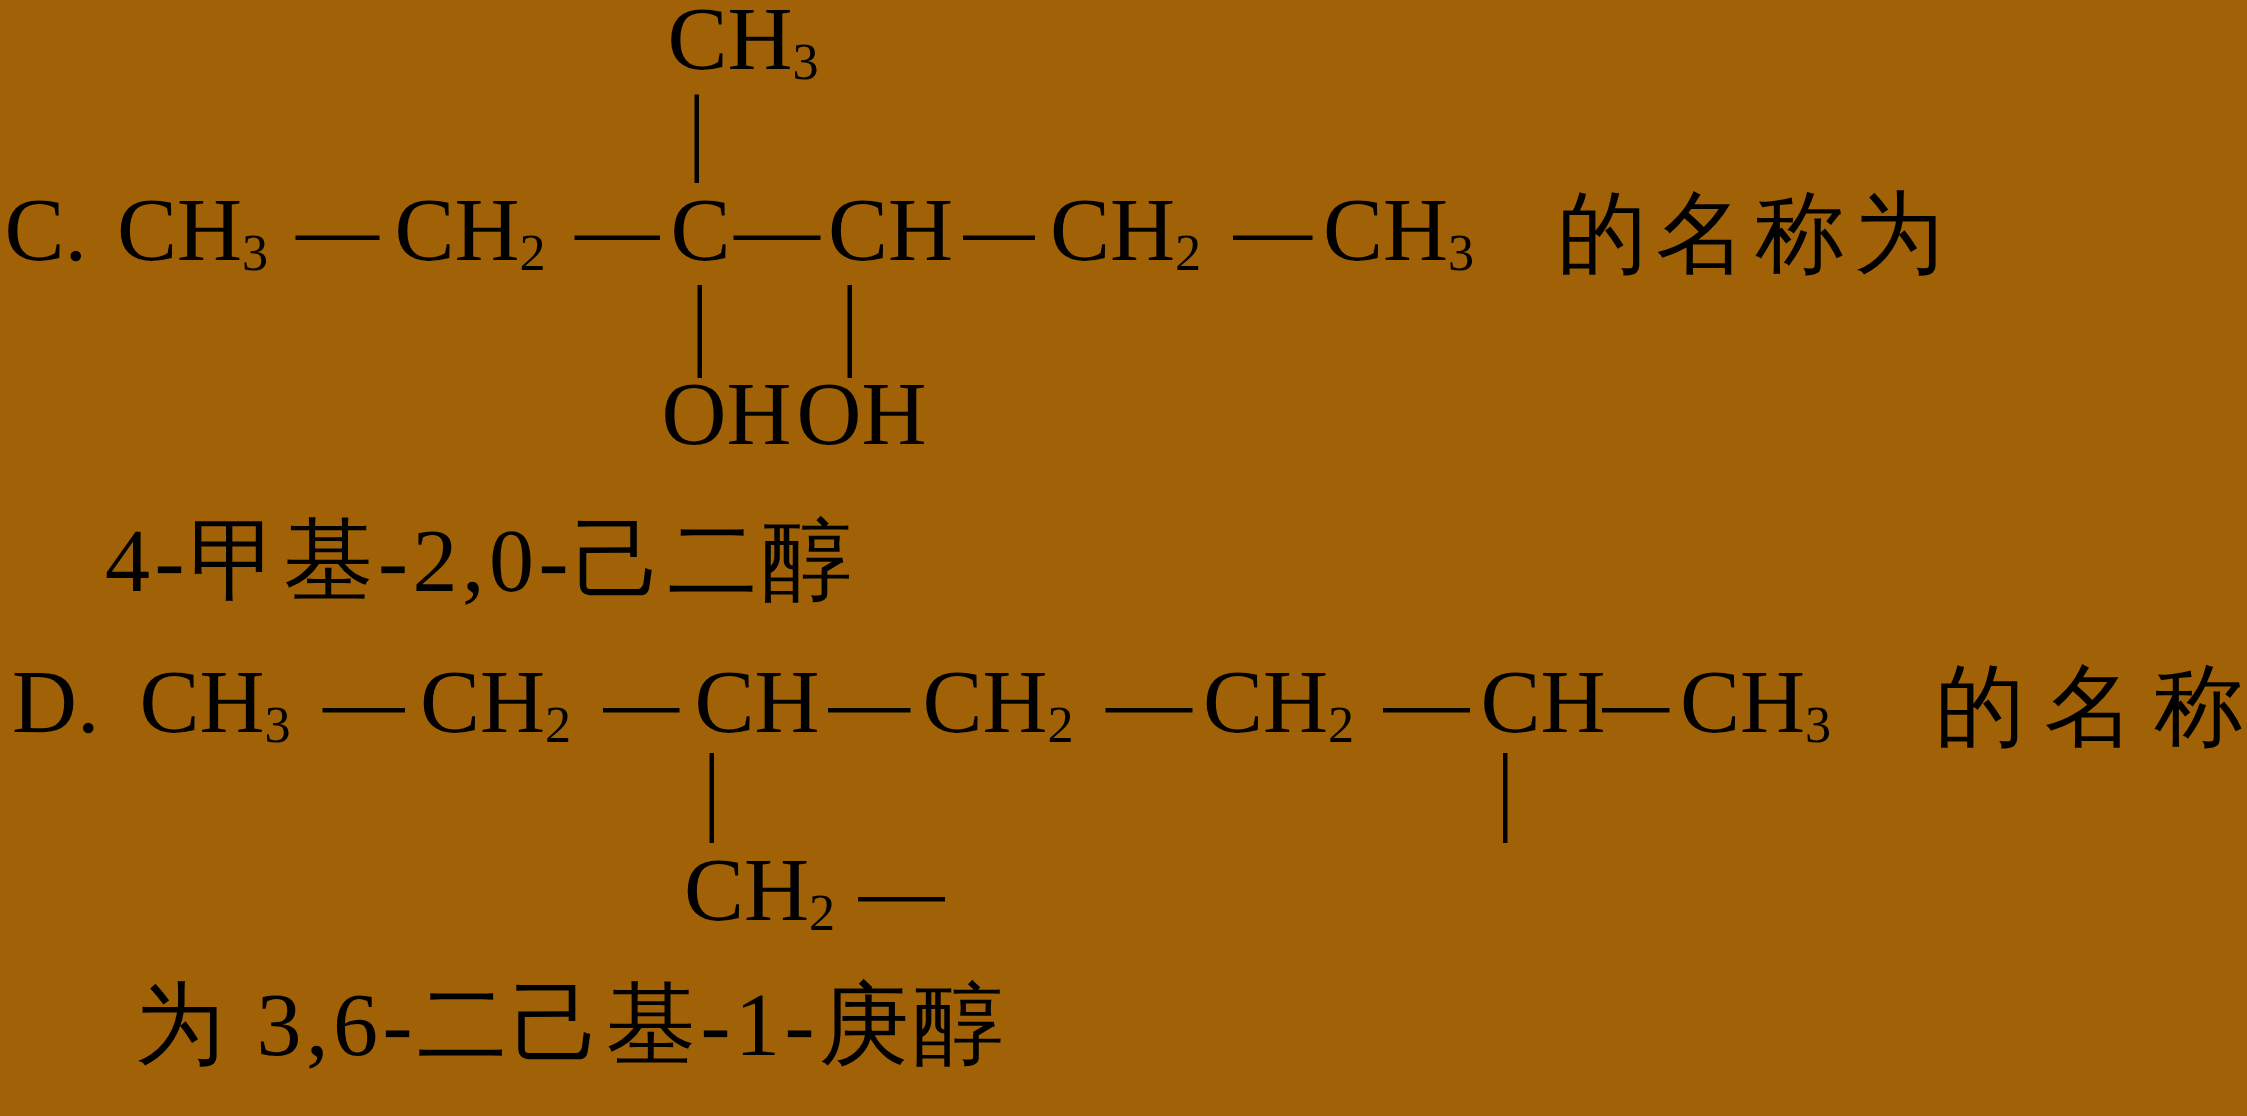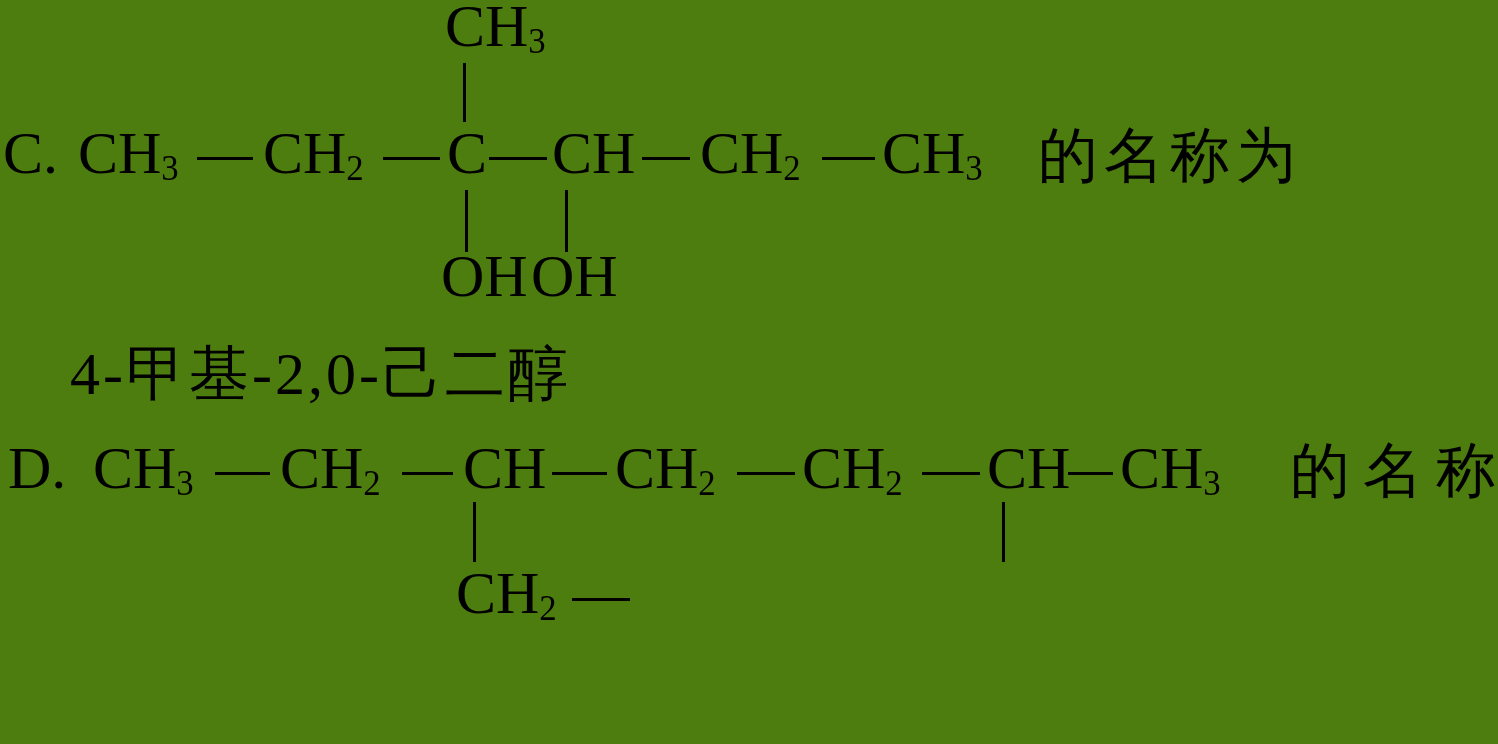--- a/index.html
+++ b/index.html
@@ -1,20 +1,20 @@
 <!DOCTYPE html>
 <html><head>
 <meta charset="utf-8">
 <style>
   html, body { margin: 0; padding: 0; background: #ffffff; }
   #stage {
     position: relative;
     width: 1498px;
     height: 744px;
-    background: #4d7c0f;
+    background: #a16207;
     color: #000000;
     font-family: "Liberation Serif", "DejaVu Serif", serif;
     overflow: hidden;
   }
   .t {
     position: absolute;
     font-size: 60px;
     line-height: 1;
     white-space: nowrap;
     color: #000;
@@ -84,14 +84,15 @@
   <span class="t" style="left:1120px; top:438px"><span>CH</span><sub>3</sub></span>
   <span class="t cjk-wide" style="left:1290px; top:441px">的名称</span>
 
   <div class="vb" style="left:473px; top:502px; height:60px"></div>
   <div class="vb" style="left:1002px; top:502px; height:60px"></div>
 
   <span class="t" style="left:456px; top:563px"><span>CH</span><sub>2</sub></span>
   <div class="hb" style="left:572px; top:598px; width:58px"></div>
 
 
+  <span class="t cjk" style="left:90px; top:653px">为 3,6-二己基-1-庚醇</span>
 
 </div>
 
 </body></html>

